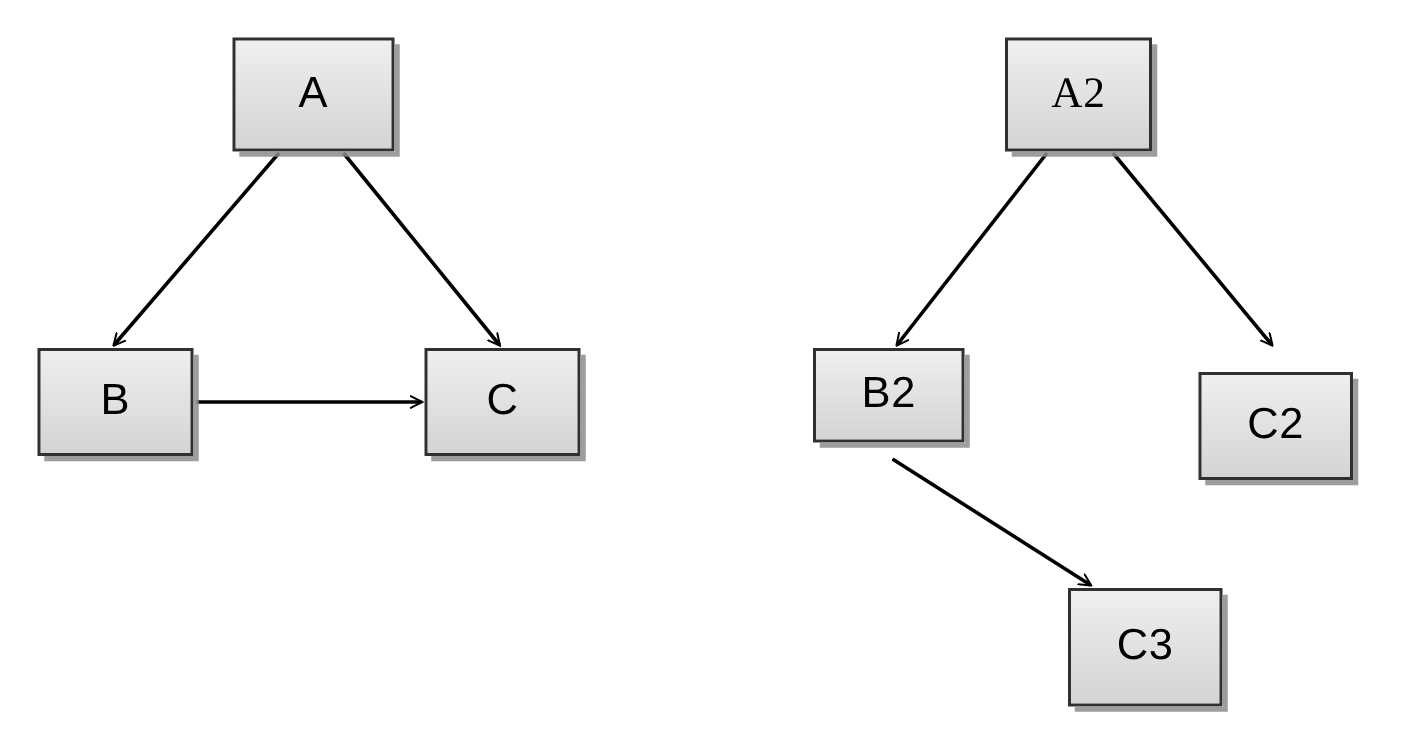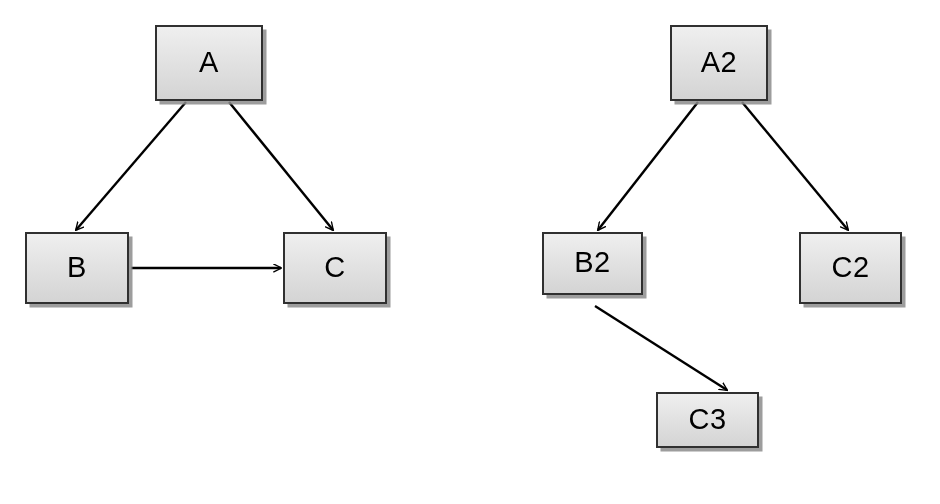--- a/index.html
+++ b/index.html
@@ -73,27 +73,27 @@
   <div id="nodes-layer">
       <div class="node" style="left: 155px; top: 25px; width: 108px; height: 76px;">
         <span class="node-label">A</span>
       </div>
       <div class="node" style="left: 25px; top: 232px; width: 104px; height: 72px;">
         <span class="node-label">B</span>
       </div>
       <div class="node" style="left: 283px; top: 232px; width: 104px; height: 72px;">
         <span class="node-label">C</span>
       </div>
-      <div class="node" style="left: 670px; top: 25px; width: 98px; height: 76px;">
+      <div class="node" style="left: 670px; top: 25px; width: 98px; height: 76px; font-family: Liberation Serif, serif;">
         <span class="node-label">A2</span>
       </div>
       <div class="node" style="left: 542px; top: 232px; width: 101px; height: 63px;">
         <span class="node-label">B2</span>
       </div>
-      <div class="node" style="left: 799px; top: 232px; width: 103px; height: 72px; text-align: center;">
+      <div class="node" style="left: 799px; top: 248px; width: 103px; height: 72px; text-align: center;">
         <span class="node-label">C2</span>
       </div>
-      <div class="node" style="left: 656px; top: 392px; width: 103px; height: 56px;">
+      <div class="node" style="left: 712px; top: 392px; width: 103px; height: 79px;">
         <span class="node-label">C3</span>
       </div>
     </div>
 
 </div>
 
 </body></html>

